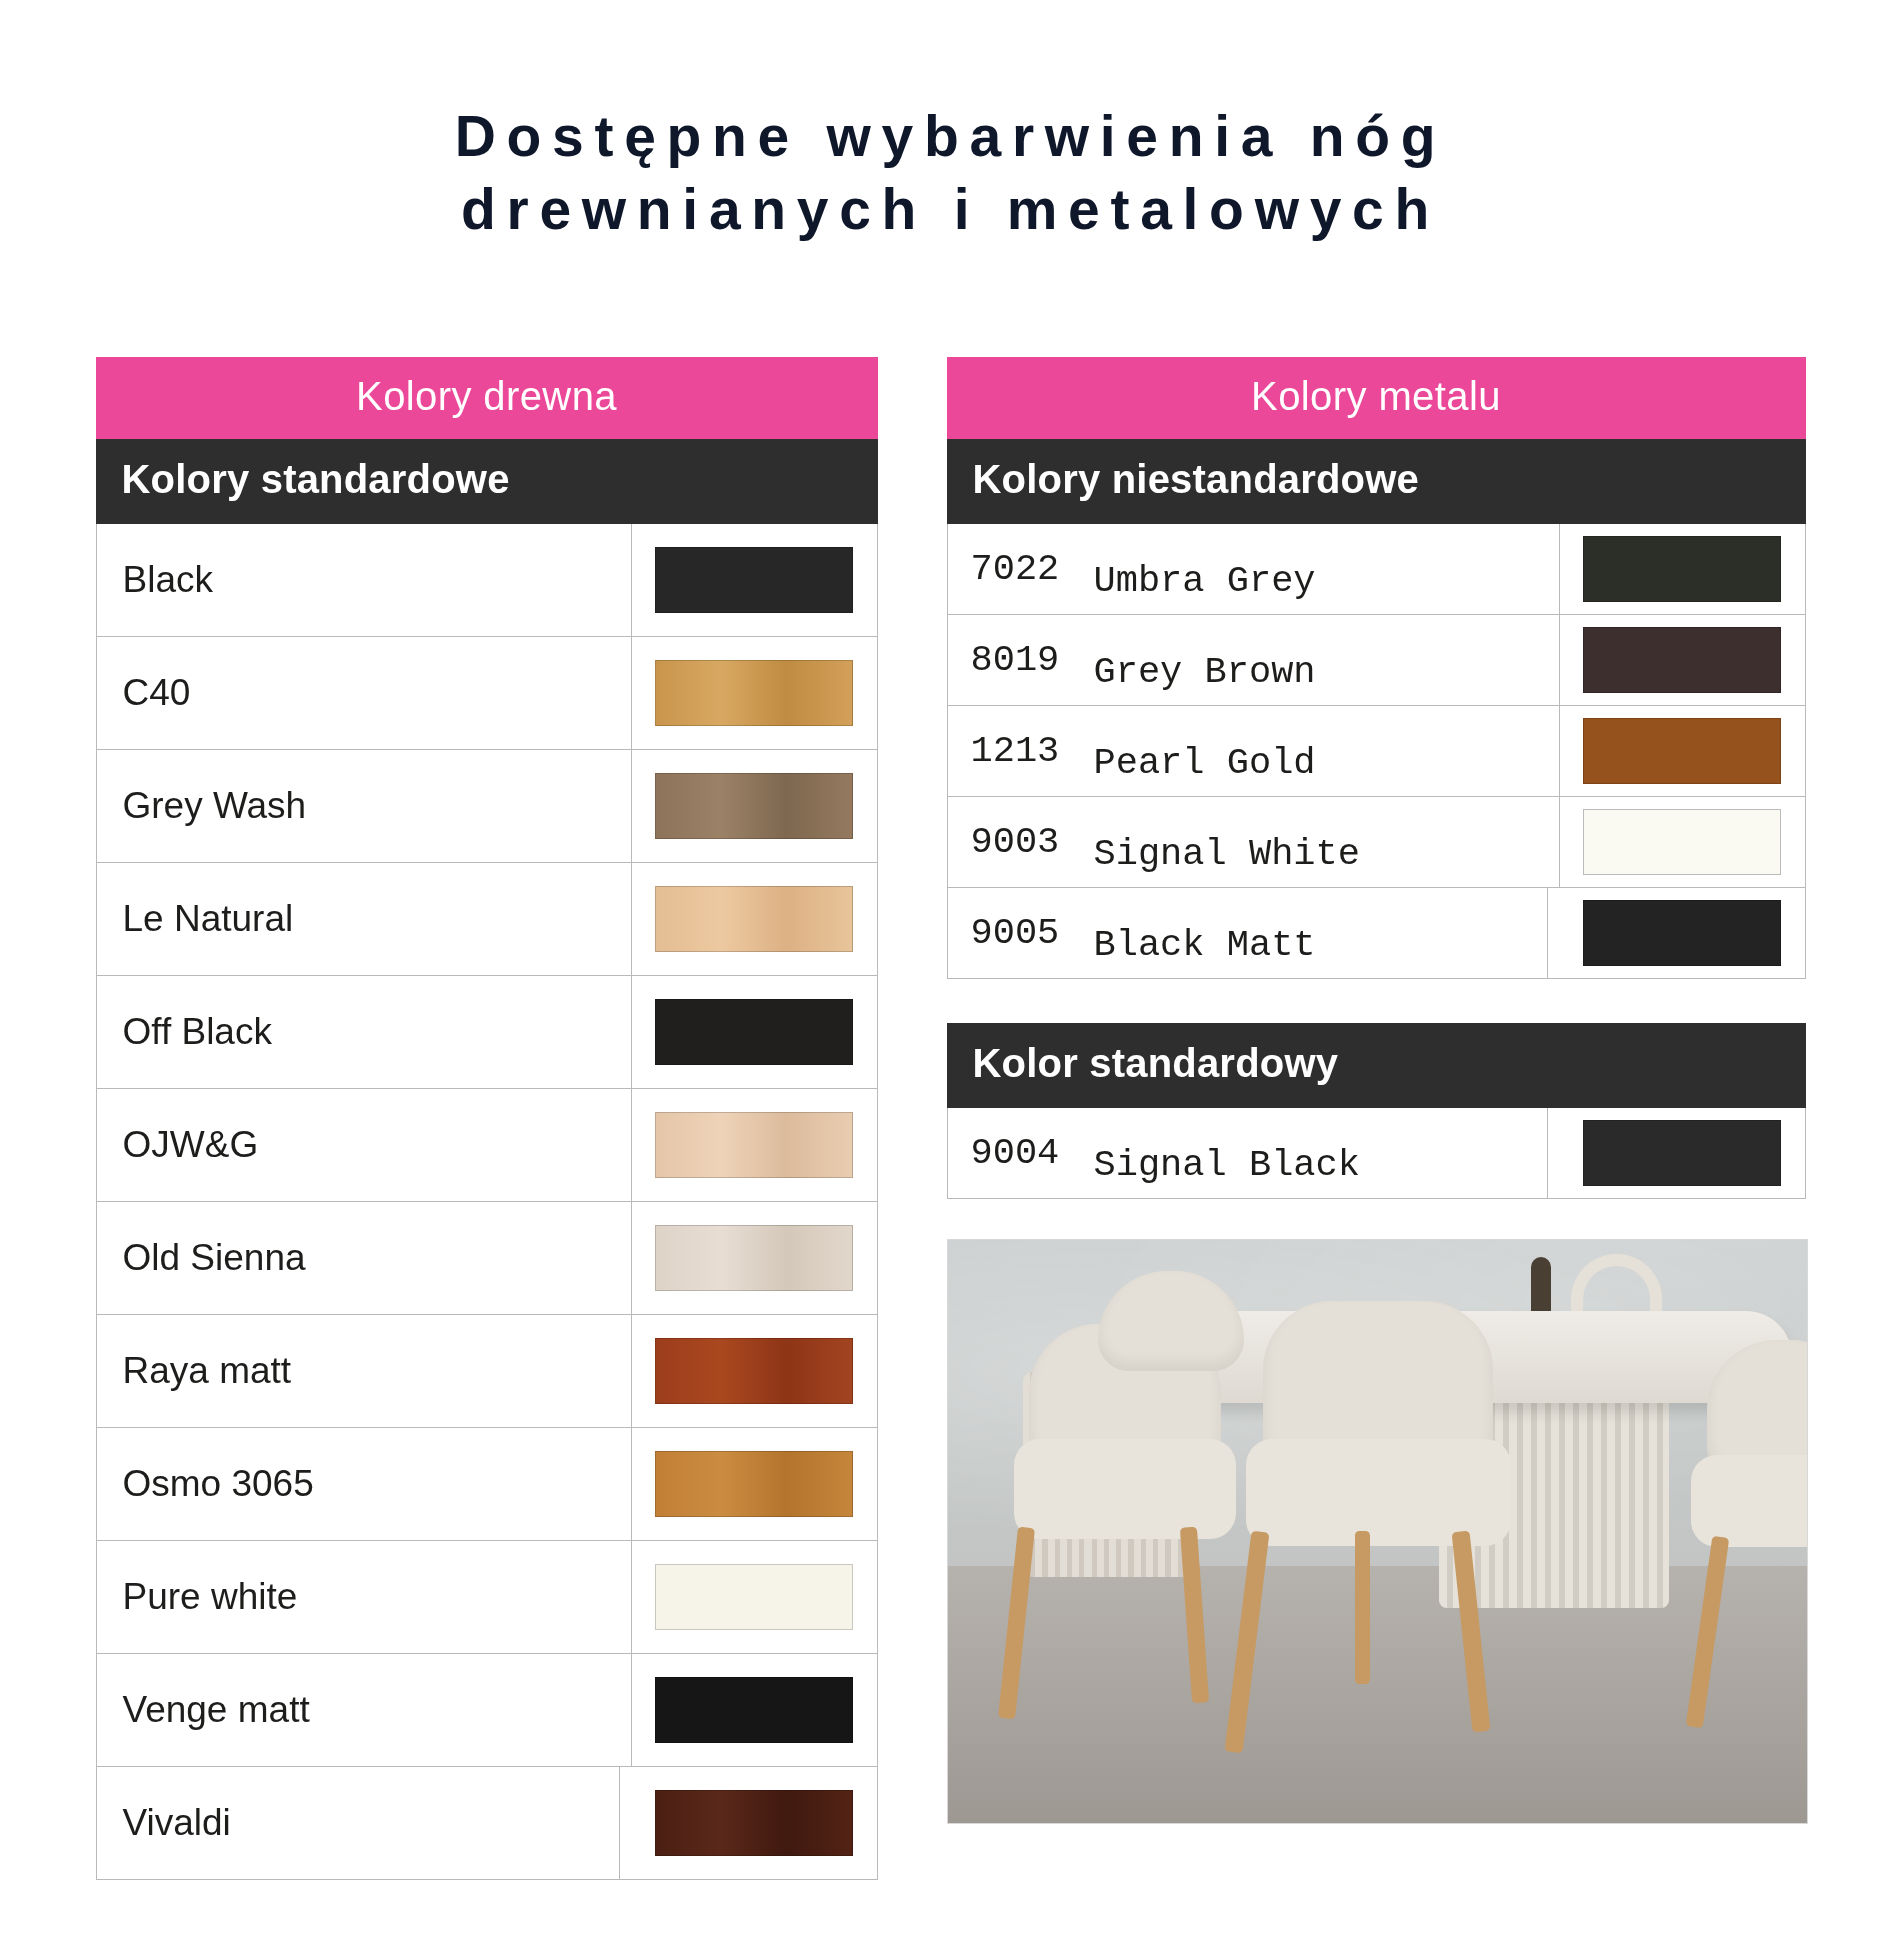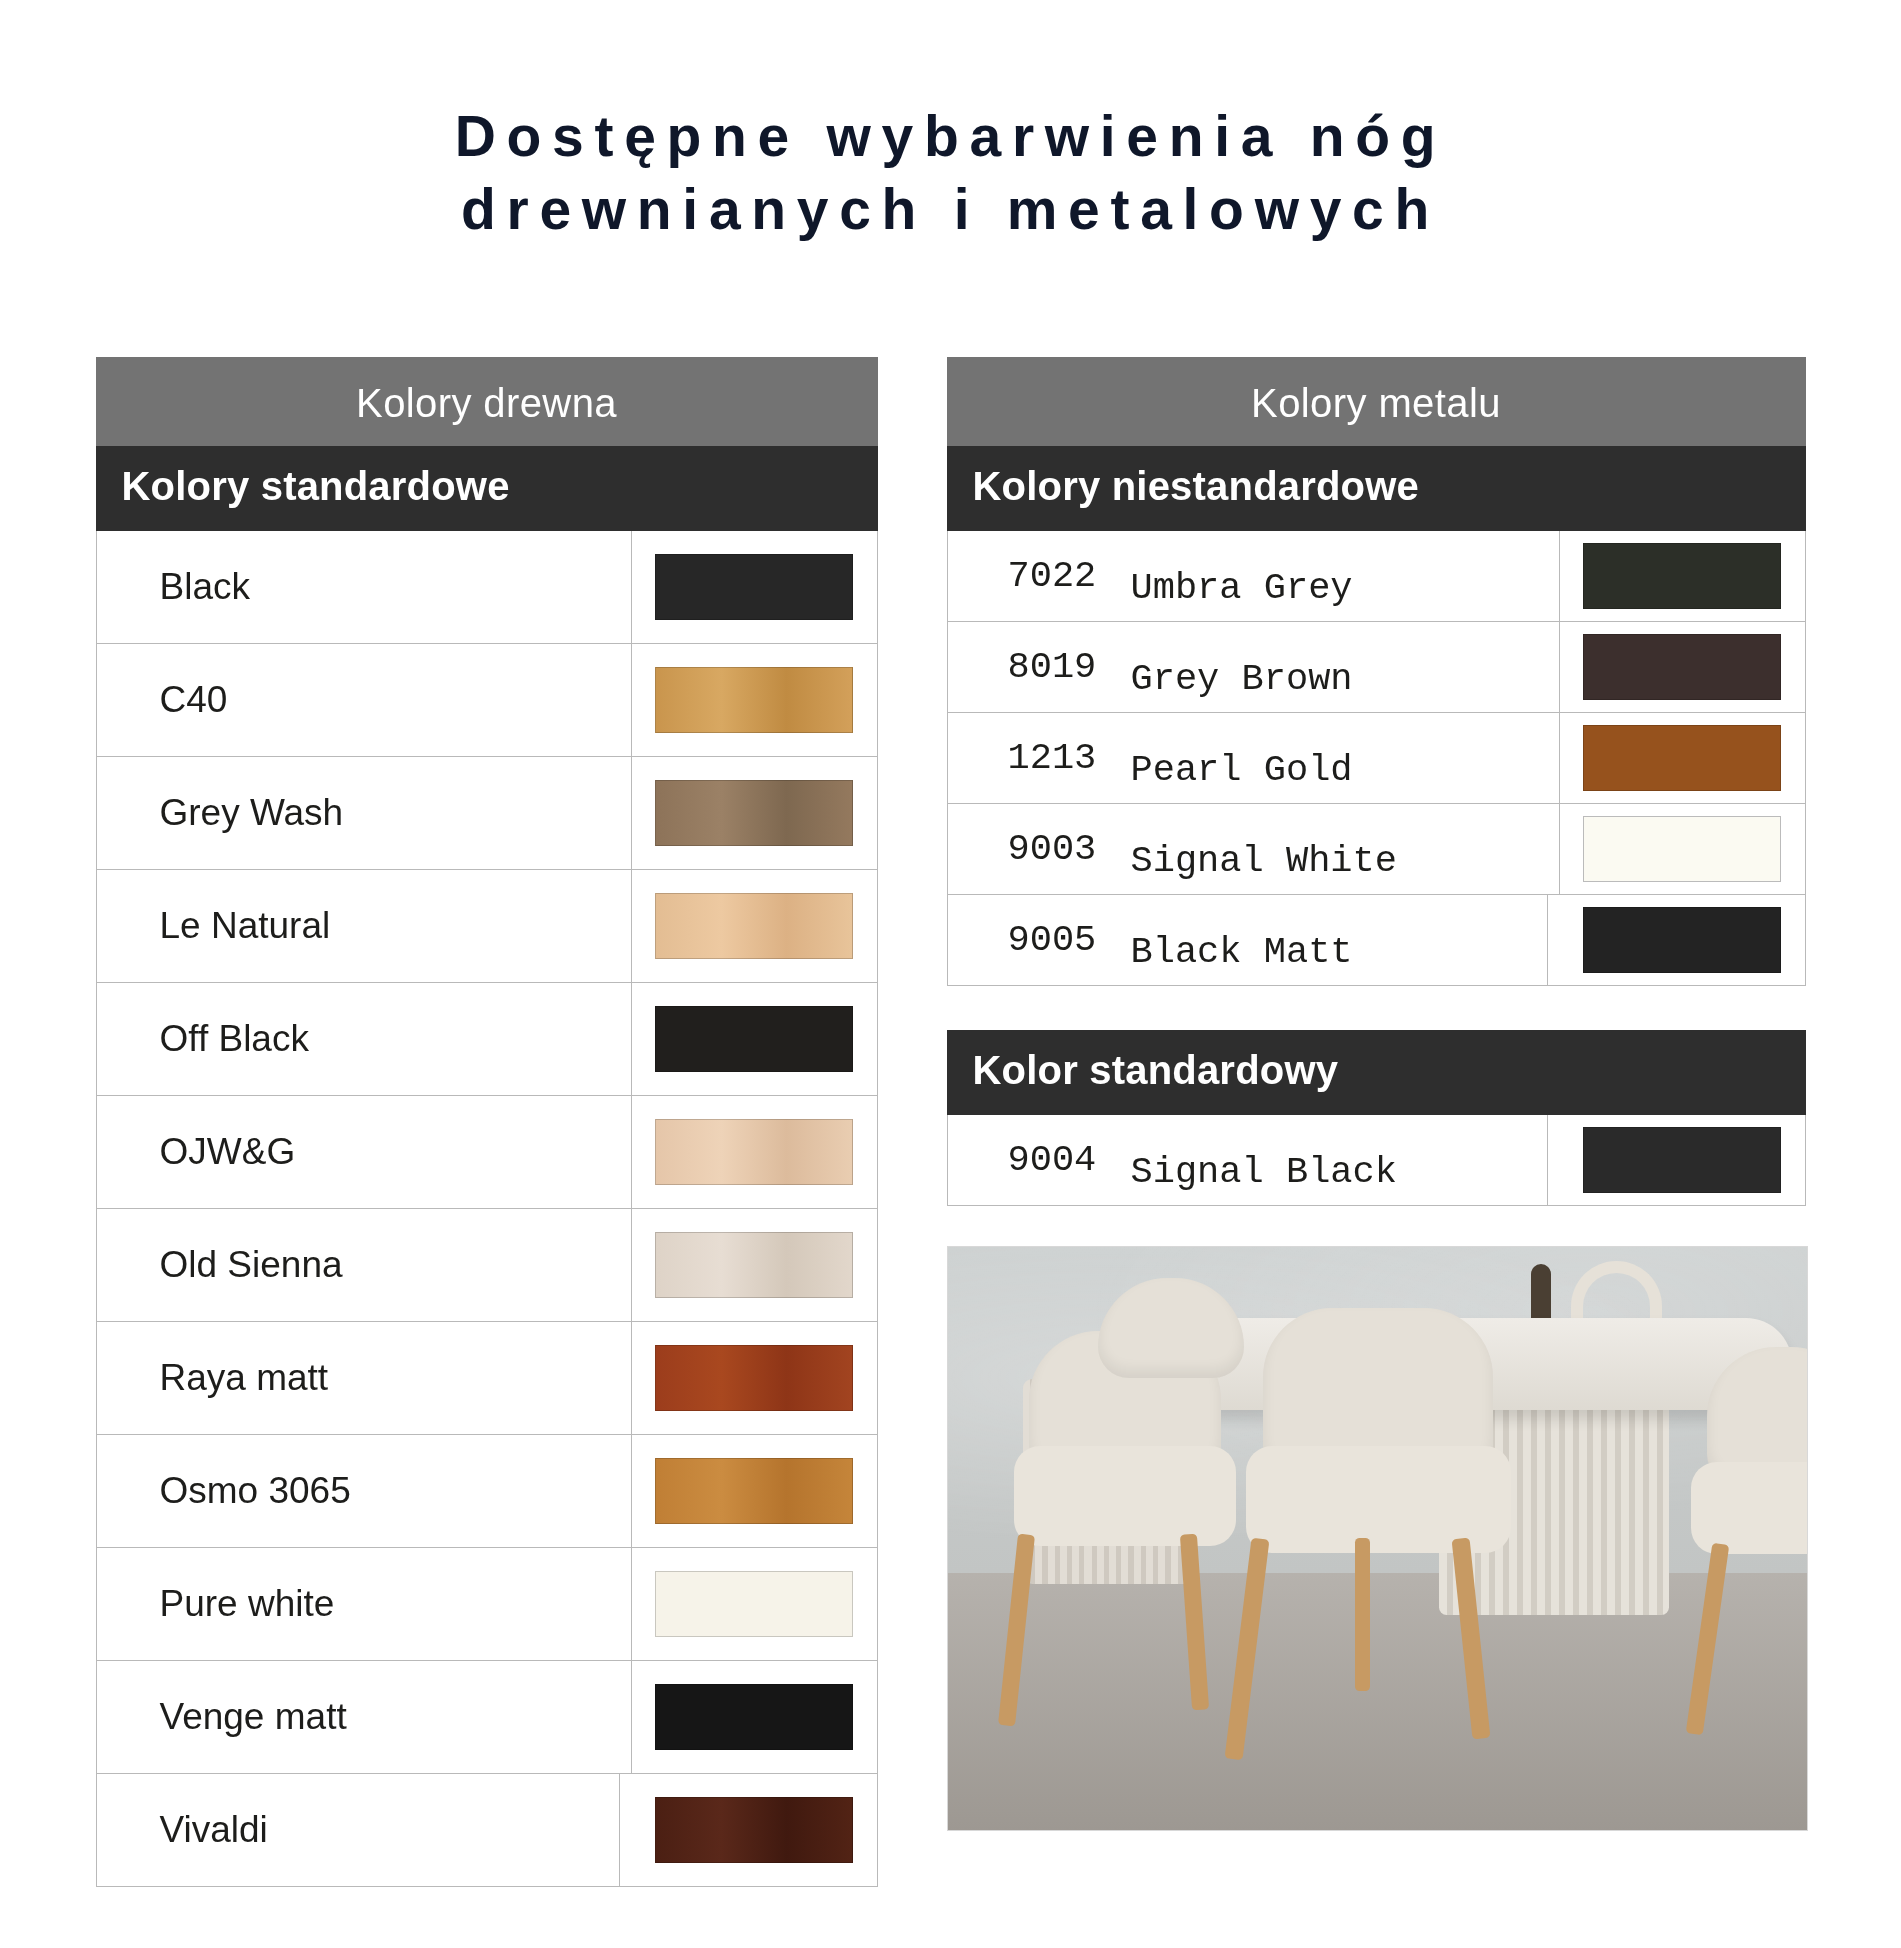--- a/index.html
+++ b/index.html
@@ -43,45 +43,44 @@
     width: 1901px;
     display: flex;
     justify-content: center;
     gap: 69px;
   }
   .col-left { width: 782px; }
   .col-right { width: 859px; }
 
   
   .cat-header {
-    background: #737373;
+    background: #ec4899;
     color: #ffffff;
     text-align: center;
     font-size: 40px;
-    padding: 24px 0 20px 0;
+    padding: 17px 0 20px 0;
     letter-spacing: 0.4px;
   }
   .sub-header {
     background: #2e2e2e;
     color: #ffffff;
     font-size: 40px;
     padding: 18.4px 0 21.5px 26px;
     font-weight: bold;
     letter-spacing: 0.2px;
   }
   .rows {
     border: 1.5px solid #b9b9b9;
     border-top: none;
   }
   .row {
     display: flex;
     align-items: stretch;
     border-bottom: 1.5px solid #b9b9b9;
     min-height: 112px;
-    padding-left: 37px;
   }
   .row:last-child { border-bottom: none; gap: 12px; }
 
   .label-cell {
     flex: 1 1 auto;
     display: flex;
     align-items: center;
     font-size: 37px;
     padding-left: 26px;
     color: #1d1d1b;

